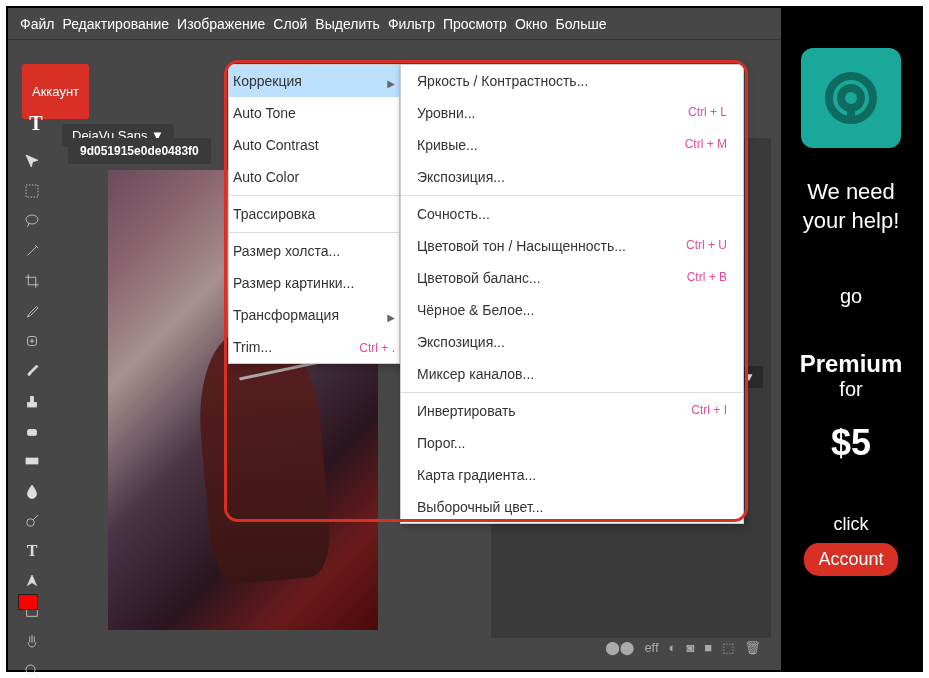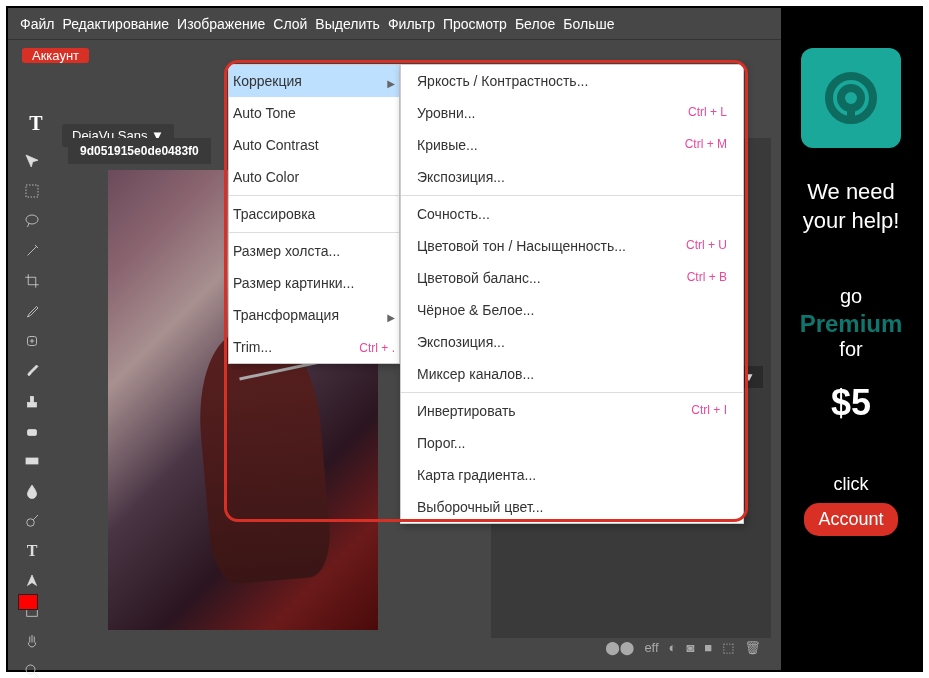--- a/index.html
+++ b/index.html
@@ -3,21 +3,21 @@
 <meta charset="utf-8">
 <style>
 * { margin: 0; padding: 0; box-sizing: border-box; font-family: Arial, sans-serif; }
 body { background: #ffffff; width: 929px; height: 678px; overflow: hidden; position: relative; }
 
 .app { position: absolute; top: 6px; left: 6px; width: 917px; height: 666px; background: #474747; border: 2px solid #000; }
 
 .menubar { height: 32px; background: #474747; display: flex; align-items: center; padding: 0 12px; gap: 8px; color: #fff; font-size: 14px; border-bottom: 1px solid #333; }
 .menubar span { cursor: pointer; }
 
-.account-btn { position: absolute; top: 40px; left: 14px; background: #d93025; color: #fff; padding: 0 10px; font-size: 13px; border-radius: 3px; cursor: pointer; }
+.account-btn { position: absolute; top: 56px; left: 14px; background: #d93025; color: #fff; padding: 20px 10px; font-size: 13px; border-radius: 3px; cursor: pointer; }
 
 .options-bar { position: absolute; top: 92px; left: 14px; display: flex; align-items: center; gap: 12px; color: #fff; font-size: 14px; }
 .text-icon { width: 28px; height: 28px; display: flex; align-items: center; justify-content: center; font-family: Georgia, serif; font-size: 20px; font-weight: bold; }
 .font-select { background: #3a3a3a; padding: 4px 10px; border-radius: 3px; font-size: 13px; margin-top: 24px; }
 
 .tab-bar { position: absolute; top: 130px; left: 60px; color: #fff; font-size: 12px; background: #3a3a3a; padding: 6px 12px; font-weight: bold; }
 
 .toolbar { position: absolute; top: 140px; left: 10px; width: 36px; display: flex; flex-direction: column; gap: 4px; }
 .tool { width: 28px; height: 26px; display: flex; align-items: center; justify-content: center; color: #ddd; cursor: pointer; font-size: 16px; }
 .tool svg { width: 18px; height: 18px; fill: #ddd; stroke: #ddd; }
@@ -33,21 +33,21 @@
 .pct-badge { position: absolute; top: 358px; right: 158px; background: #2a2a2a; color: #ddd; padding: 4px 8px; font-size: 12px; }
 
 .bottom-icons { position: absolute; bottom: 15px; right: 160px; display: flex; gap: 10px; color: #aaa; font-size: 13px; }
 .bottom-icons span { cursor: pointer; }
 
 .sidebar-ad { position: absolute; top: 0; right: 0; width: 140px; height: 100%; background: #000; color: #fff; display: flex; flex-direction: column; align-items: center; padding: 10px; text-align: center; }
 .logo { width: 100px; height: 100px; background: #1aa89a; border-radius: 12px; display: flex; align-items: center; justify-content: center; margin-top: 30px; margin-bottom: 30px; }
 .logo svg { width: 60px; height: 60px; }
 .ad-text1 { font-size: 22px; line-height: 1.3; margin-bottom: 50px; }
 .ad-go { font-size: 20px; margin-bottom: 2px; }
-.ad-premium { font-size: 24px; color: #0f766e; font-weight: bold; }
+.ad-premium { font-size: 24px; color: #ffffff; font-weight: bold; margin-top: 40px; }
 .ad-for { font-size: 20px; margin-bottom: 21px; }
 .ad-price { font-size: 36px; font-weight: bold; margin-bottom: 50px; }
 .ad-click { font-size: 18px; margin-bottom: 8px; }
 .ad-account { background: #d93025; padding: 6px 14px; font-size: 18px; border-radius: 15px; }
 
 .menu-highlight { position: absolute; top: 52px; left: 216px; width: 524px; height: 462px; border: 3px solid #d93025; border-radius: 14px; pointer-events: none; z-index: 100; }
 
 .dropdown { position: absolute; top: 56px; left: 220px; width: 172px; background: #fff; border: 1px solid #ccc; box-shadow: 2px 2px 8px rgba(0,0,0,0.3); font-size: 14px; color: #333; z-index: 50; }
 .dropdown-item { padding: 8px 4px; display: flex; justify-content: space-between; align-items: flex-end; cursor: pointer; }
 .dropdown-item.highlighted { background: #bde0ff; }
@@ -65,21 +65,21 @@
 <div class="app">
 
   <div class="menubar">
     <span>Файл</span>
     <span>Редактирование</span>
     <span>Изображение</span>
     <span>Слой</span>
     <span>Выделить</span>
     <span>Фильтр</span>
     <span>Просмотр</span>
-    <span>Белое</span>
+    <span>Окно</span>
     <span>Больше</span>
   </div>
 
   <div class="account-btn">Аккаунт</div>
 
   <div class="options-bar">
     <div class="text-icon">T</div>
     <div class="font-select">DejaVu Sans ▼</div>
   </div>
 

